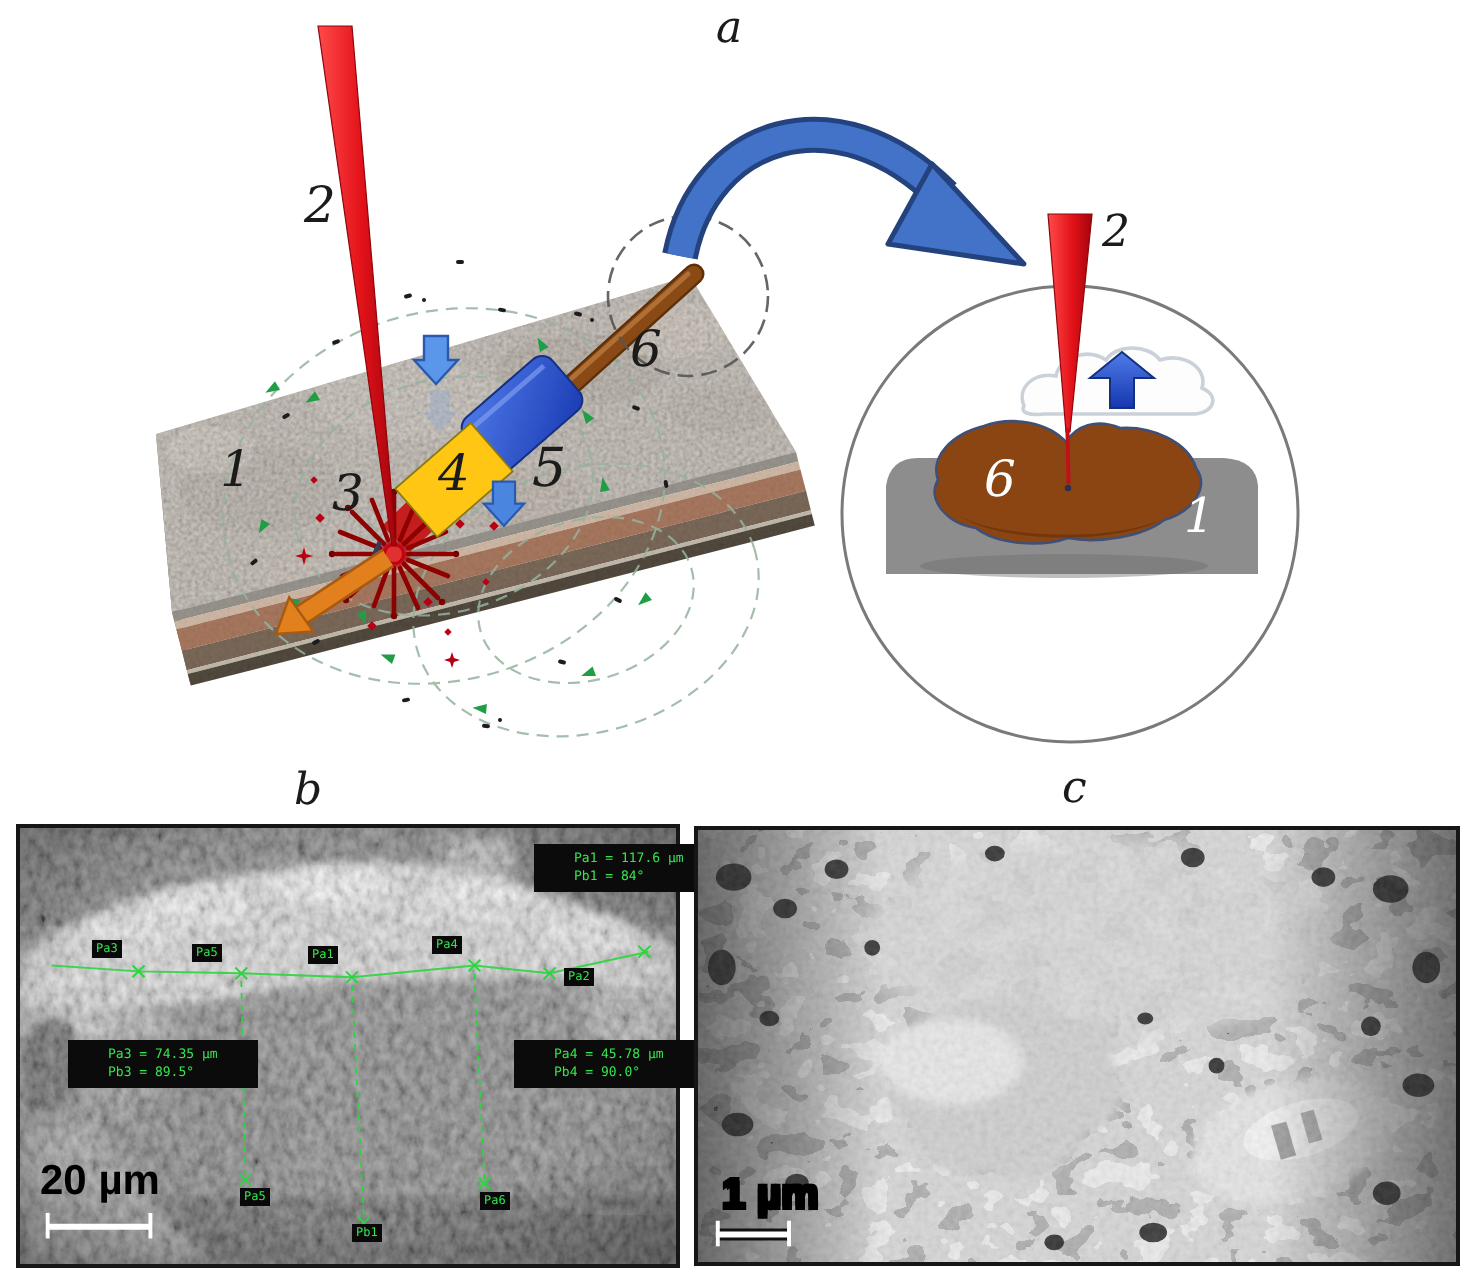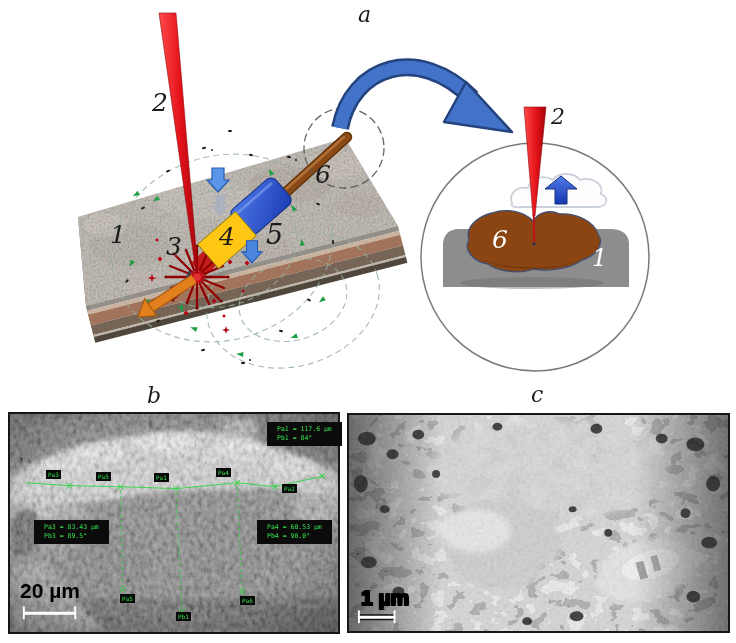--- a/index.html
+++ b/index.html
@@ -10,21 +10,21 @@
   .lbl.white{color:#ffffff;}
   .panel{position:absolute;border:2px solid #161616;box-sizing:border-box;background:#7d7d7d;}
   #panel-b{left:8px;top:412px;width:332px;height:222px;}
   #panel-c{left:347px;top:413px;width:383px;height:220px;}
   .panel svg{position:absolute;left:0;top:0;}
   .tag{position:absolute;background:#090909;color:#35e54d;
        font-family:"DejaVu Sans Mono",monospace;font-size:6px;line-height:7px;
        padding:1px 2px;white-space:nowrap;}
   .mbox{position:absolute;background:#0b0b0b;color:#35e54d;
         font-family:"DejaVu Sans Mono",monospace;font-size:6.5px;line-height:9px;
-        padding:3px 10px;white-space:nowrap;}
+        padding:3px 20px;white-space:nowrap;}
   .sb-text{position:absolute;color:#000000;font-weight:bold;font-size:21px;
            font-family:"Liberation Sans",sans-serif;line-height:1;}
   .sb-outline{text-shadow:-1px -1px 0 #000,1px -1px 0 #000,-1px 1px 0 #000,1px 1px 0 #000;}
 </style>
 </head>
 <body>
 
 <div id="stage">
 
   
@@ -332,25 +332,25 @@
         <line x1="14" y1="196" x2="14" y2="209" stroke-width="2"></line>
         <line x1="66" y1="196" x2="66" y2="209" stroke-width="2"></line>
       </g>
     </svg>
 
     <div class="mbox" style="left:257px;top:8px;">
       <div>Pa1 = 117.6 µm</div>
       <div>Pb1 = 84°</div>
     </div>
     <div class="mbox" style="left:24px;top:106px;">
-      <div>Pa3 = 83.43 µm</div>
+      <div>Pa3 = 74.35 µm</div>
       <div>Pb3 = 89.5°</div>
     </div>
     <div class="mbox" style="left:247px;top:106px;">
-      <div>Pa4 = 60.53 µm</div>
+      <div>Pa4 = 45.78 µm</div>
       <div>Pb4 = 90.0°</div>
     </div>
 
     <div class="tag" style="left:36px;top:56px;">Pa3</div>
     <div class="tag" style="left:86px;top:58px;">Pa5</div>
     <div class="tag" style="left:144px;top:59px;">Pa1</div>
     <div class="tag" style="left:206px;top:54px;">Pa4</div>
     <div class="tag" style="left:272px;top:70px;">Pa2</div>
     <div class="tag" style="left:110px;top:180px;">Pa5</div>
     <div class="tag" style="left:166px;top:198px;">Pb1</div>

